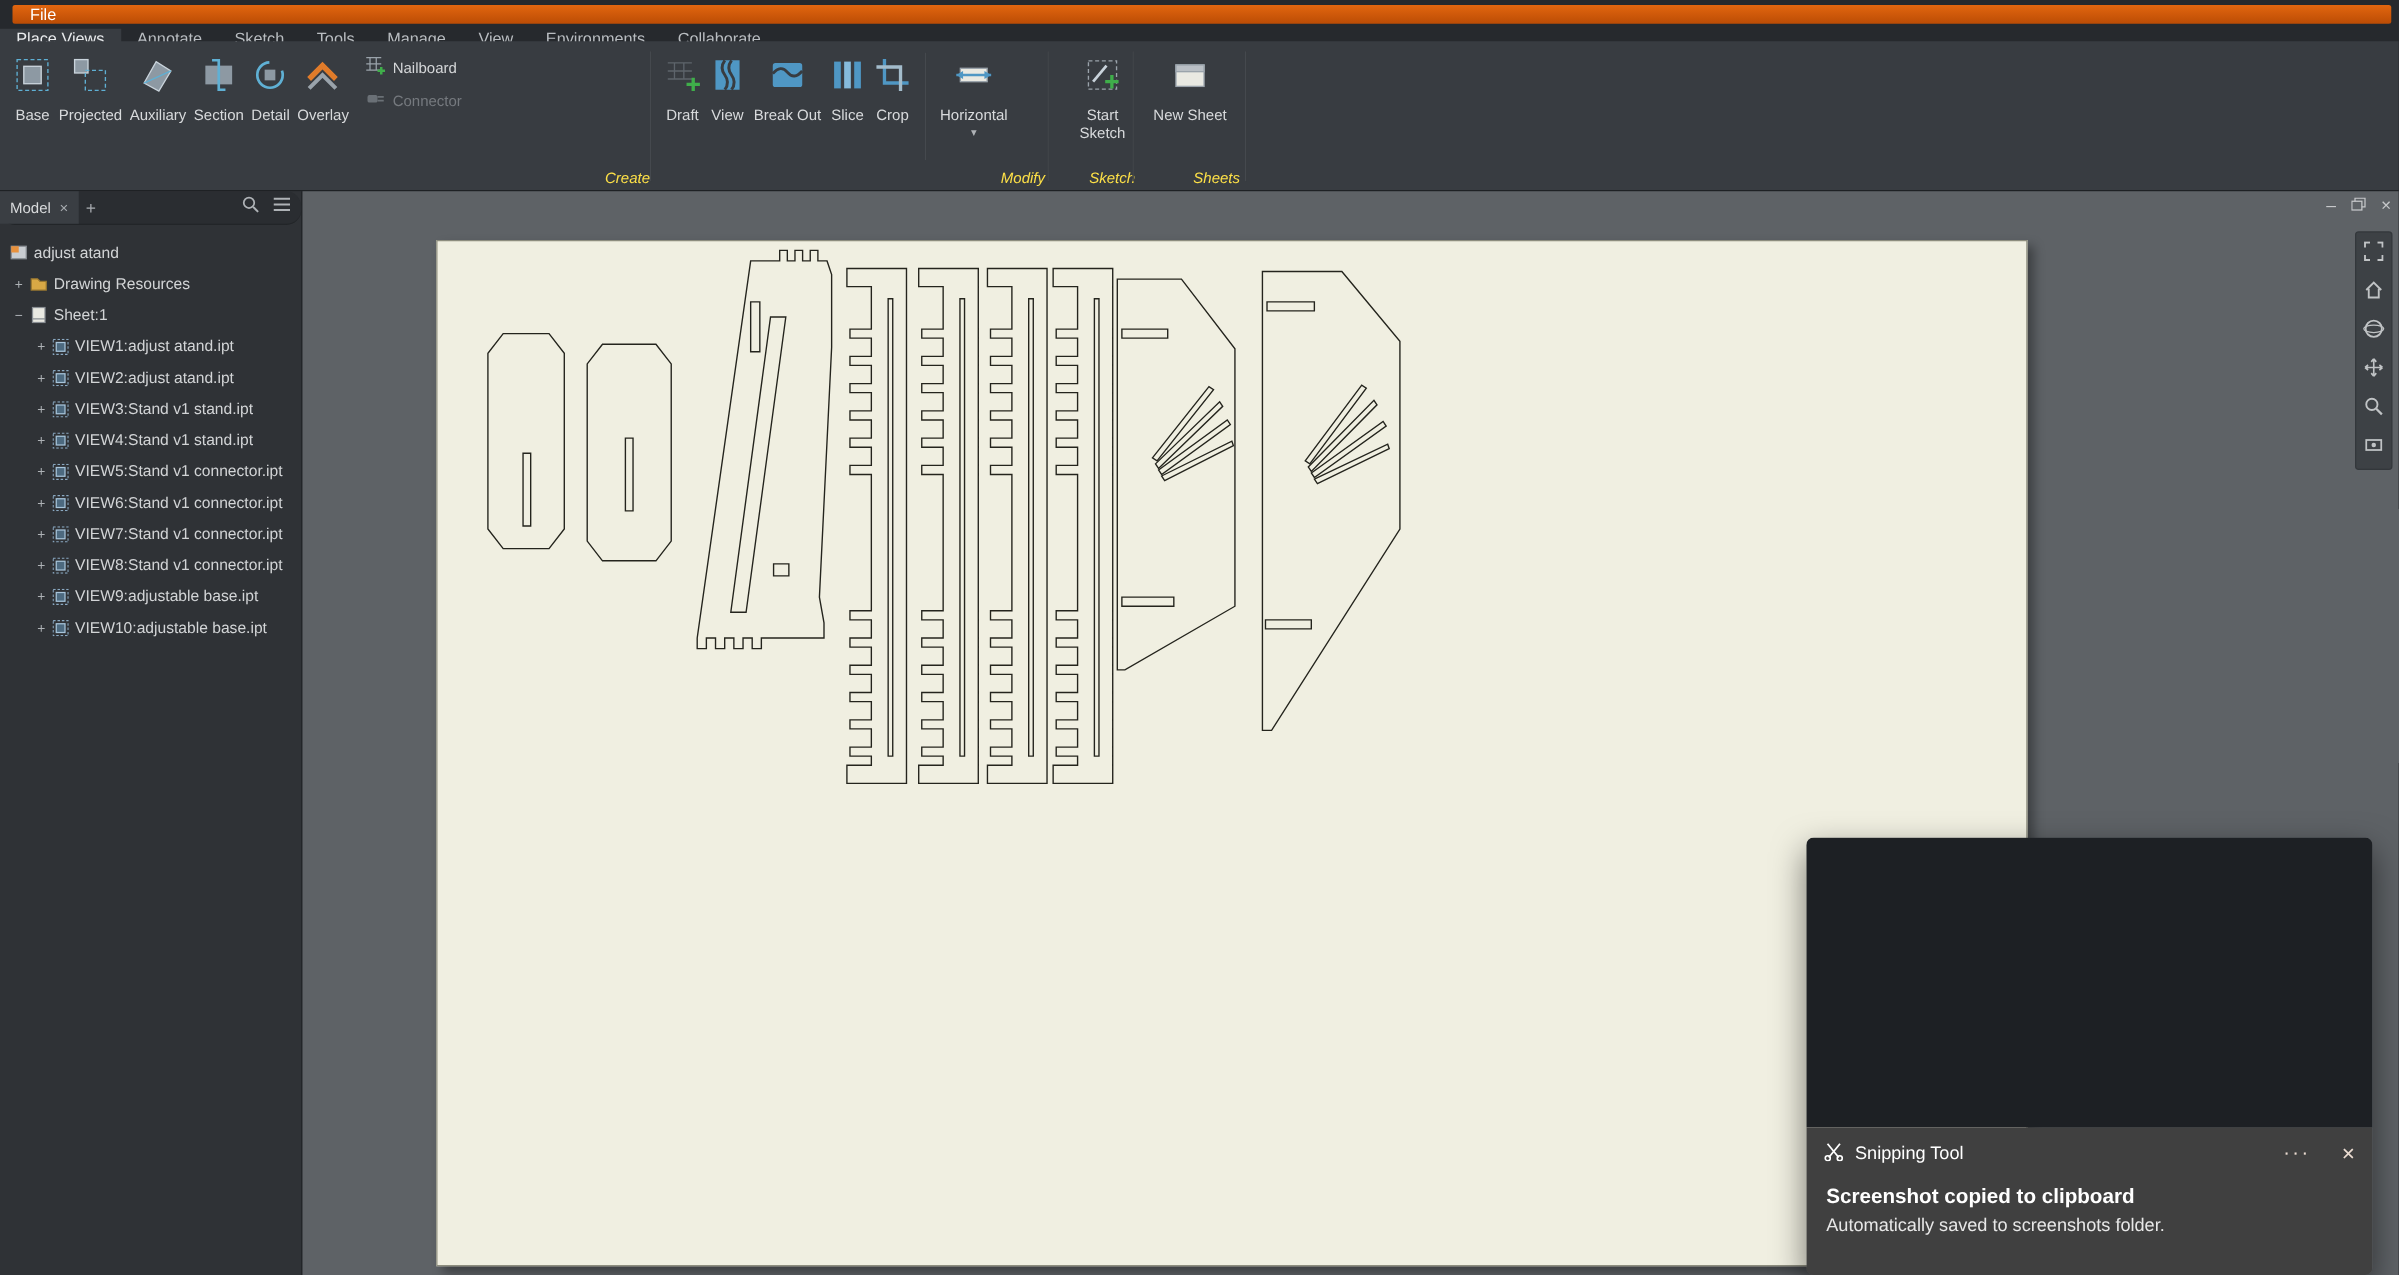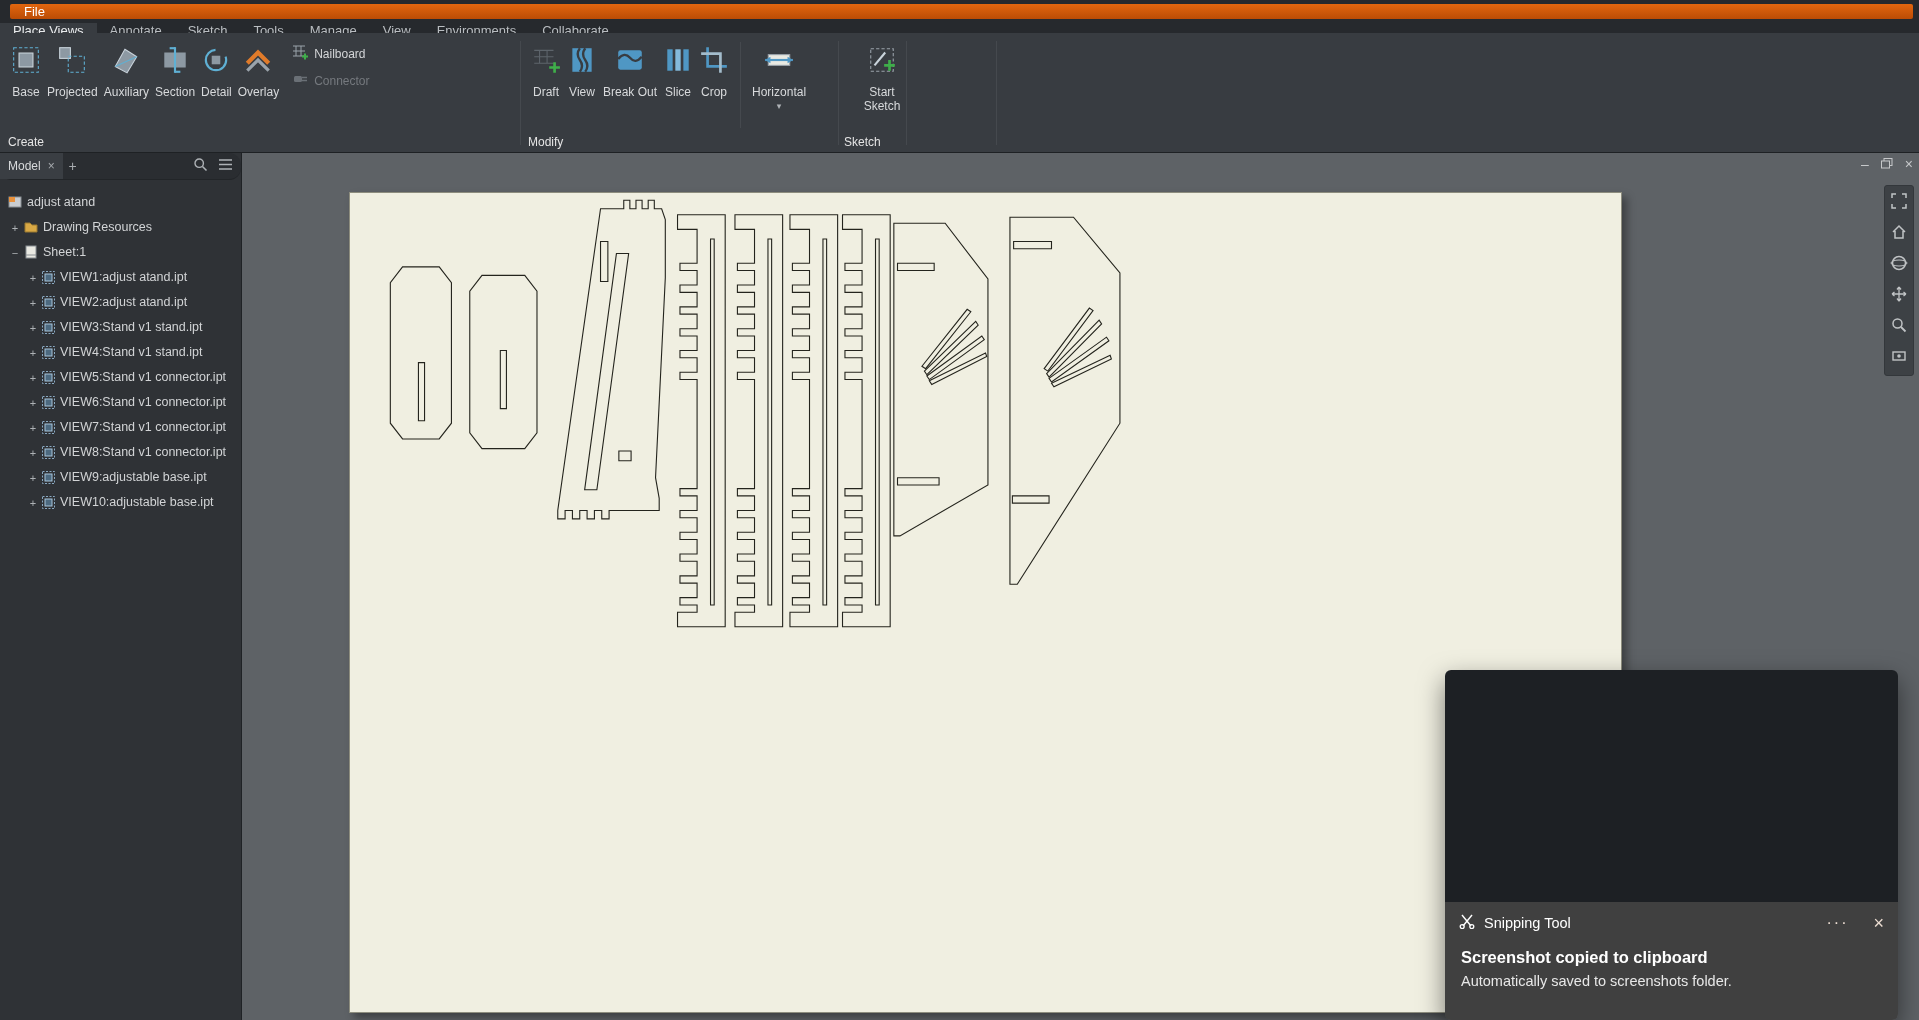--- a/index.html
+++ b/index.html
@@ -35,22 +35,22 @@
             cursor:pointer; border-radius:2px; }
   .bigbtn .bicon { height:40px; display:flex; align-items:center; justify-content:center; }
   .bigbtn .blabel { margin-top:5px; font-size:12px; line-height:14px; color:#d8dadc;
                     text-align:center; white-space:nowrap; }
   .bigbtn .blabel.wrap { white-space:normal; width:46px; }
   .bigbtn .bcaret { font-size:9px; color:#aeb2b6; margin-top:2px; }
   .sidebtns { display:flex; flex-direction:column; gap:8px; margin:8px 0 0 10px; }
   .smallbtn { display:flex; align-items:center; gap:6px; font-size:12px; color:#d4d6d8; cursor:pointer; }
   .smallbtn.disabled { color:#75797e; cursor:default; }
   .innersep { width:1px; height:86px; margin:6px 8px 0 8px; background:#2b2e32; border-right:1px solid #45494e; }
-  .glabel { position:absolute; bottom:4px; left:0; width:100%; text-align:left;
-            font-size:12px; color:#e5e5e5; }
+  .glabel { position:absolute; bottom:4px; left:0; width:100%; text-align:right;
+            font-size:12px; color:#fde047;font-style:italic; }
 
   
   .browser { position:absolute; left:0; top:153px; width:242px; height:867px;
              background:#2f3236; border-right:1px solid #1f2225; }
   .bhead { height:27px; display:flex; align-items:center; background:#2a2d31;
            border-bottom:1px solid #222528; padding-right:8px;border-radius:12px; }
   .btab { height:100%; display:flex; align-items:center; gap:7px; padding:0 8px;
           background:#3a3e43; color:#d8dadc; font-size:12px; cursor:pointer; }
   .btab .x { color:#a7abaf; font-size:12px; }
   .baddtab { width:20px; text-align:center; color:#a7abaf; font-size:14px; cursor:pointer; }
@@ -283,20 +283,34 @@
                 <path d="M16,19 H26 M21,14 V24" stroke="#3fae4a" stroke-width="2.5"></path>
               </svg>
           </span>
           <span class="blabel wrap">Start Sketch</span>
         </div>
       </div>
       <div class="glabel">Sketch</div>
     </section>
     <div class="rsep" style="left:906px"></div>
 
+    <section class="rgroup g-sheets">
+      <div class="btnrow" style="justify-content:center">
+        <div class="bigbtn">
+          <span class="bicon">
+            <svg width="30" height="30" viewBox="0 0 28 28">
+                <rect x="3.5" y="6.5" width="21" height="16" fill="#e9e9e2" stroke="#9aa3ab"></rect>
+                <rect x="3.5" y="6.5" width="21" height="5" fill="#b9bfc5" stroke="#9aa3ab"></rect>
+              </svg>
+          </span>
+          <span class="blabel">New Sheet</span>
+        </div>
+      </div>
+      <div class="glabel">Sheets</div>
+    </section>
     <div class="rsep" style="left:996px"></div>
   </div>
 
   <aside class="browser">
     <div class="bhead">
       <div class="btab">
         <span>Model</span>
         <span class="x">×</span>
       </div>
       <div class="baddtab">+</div>

